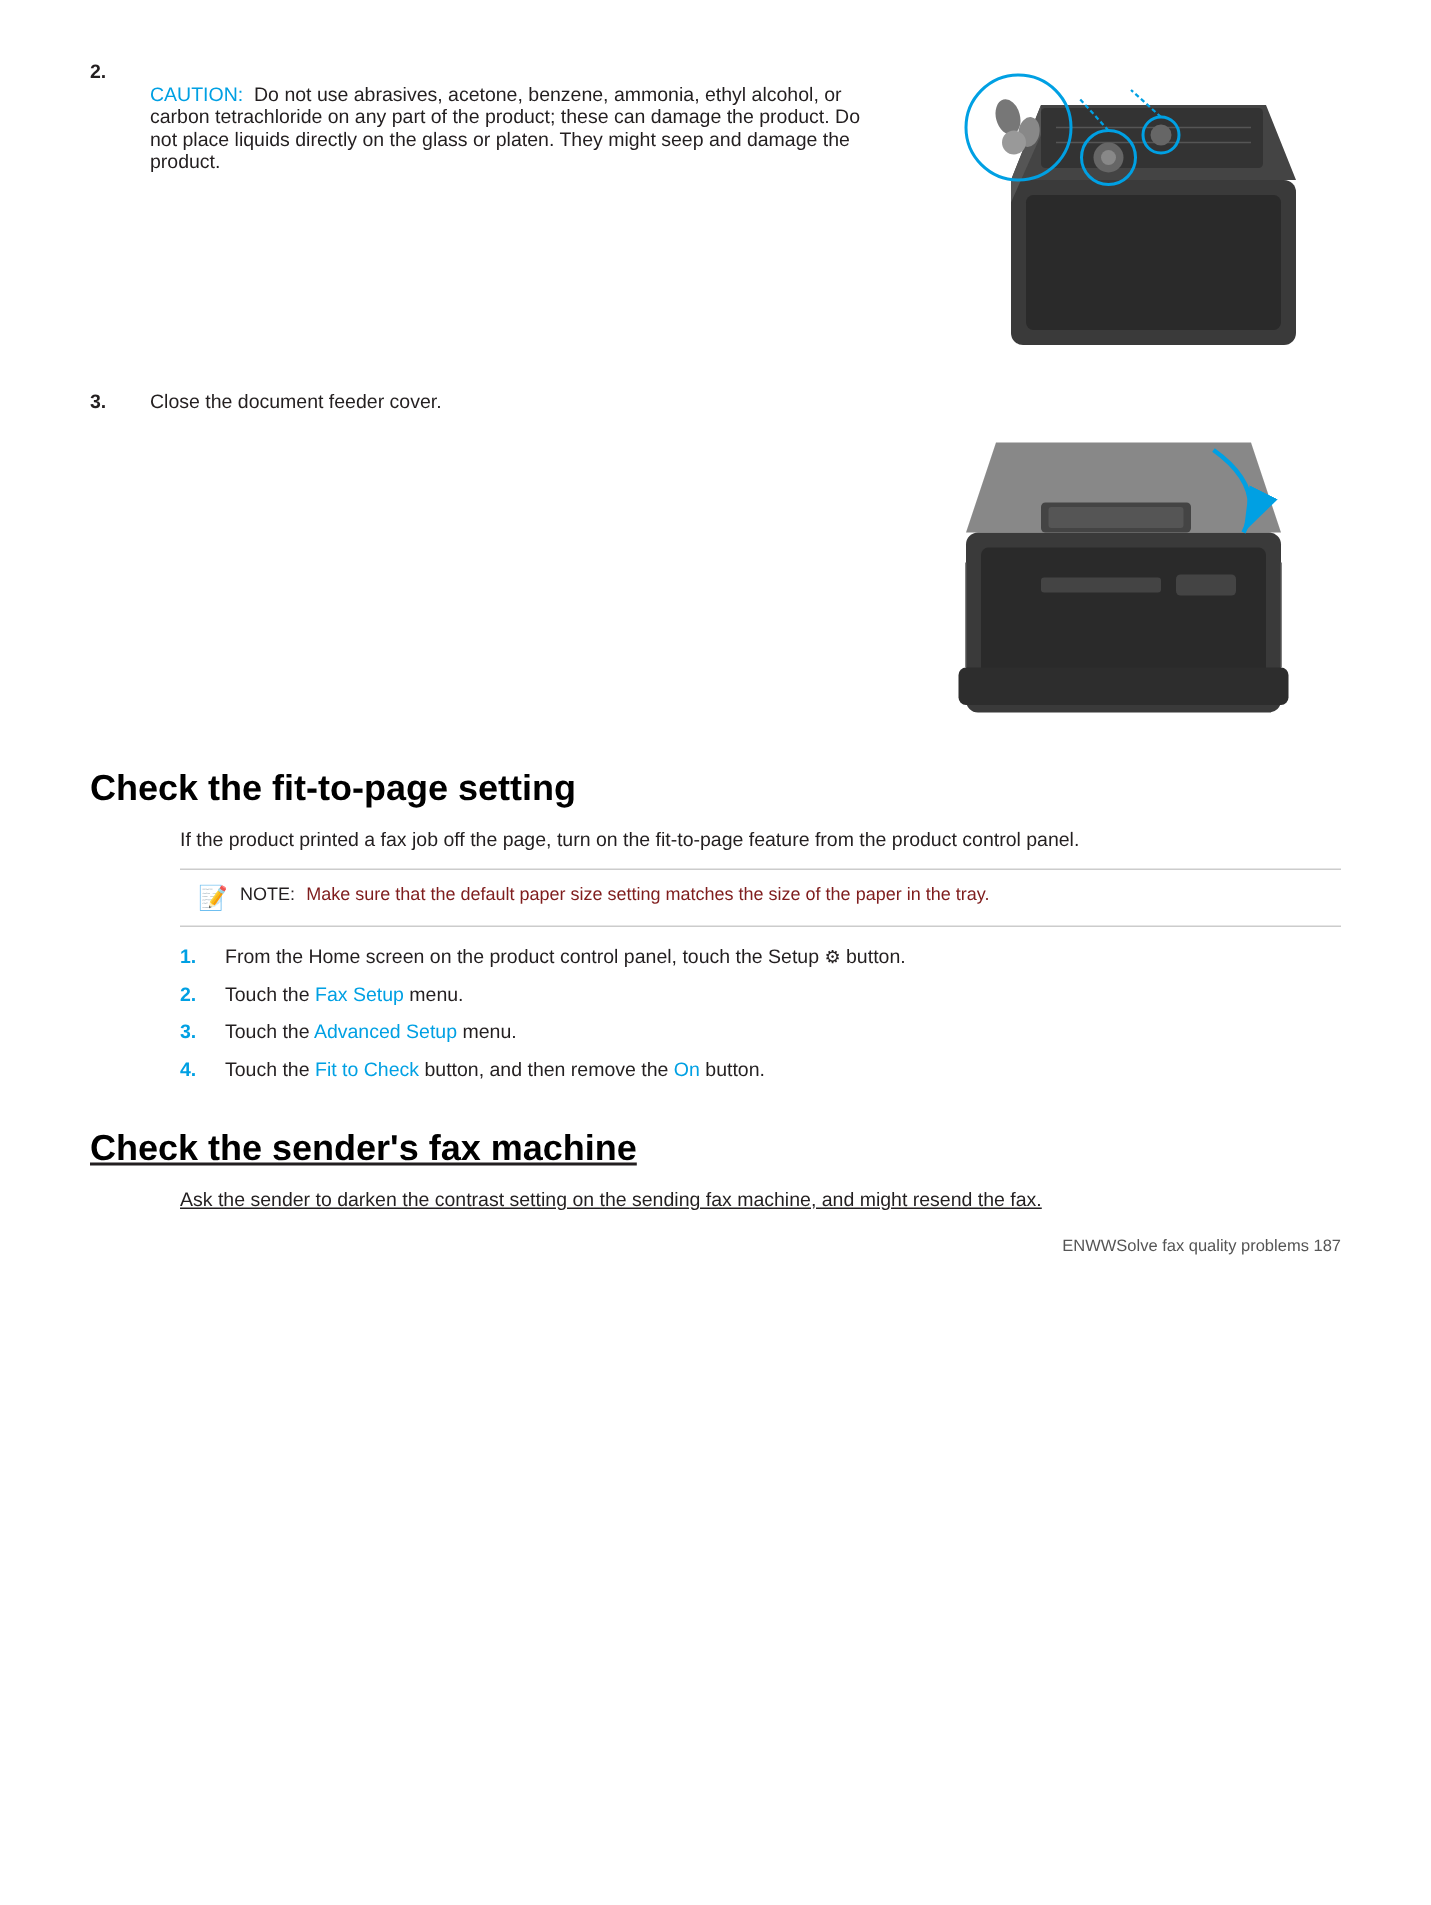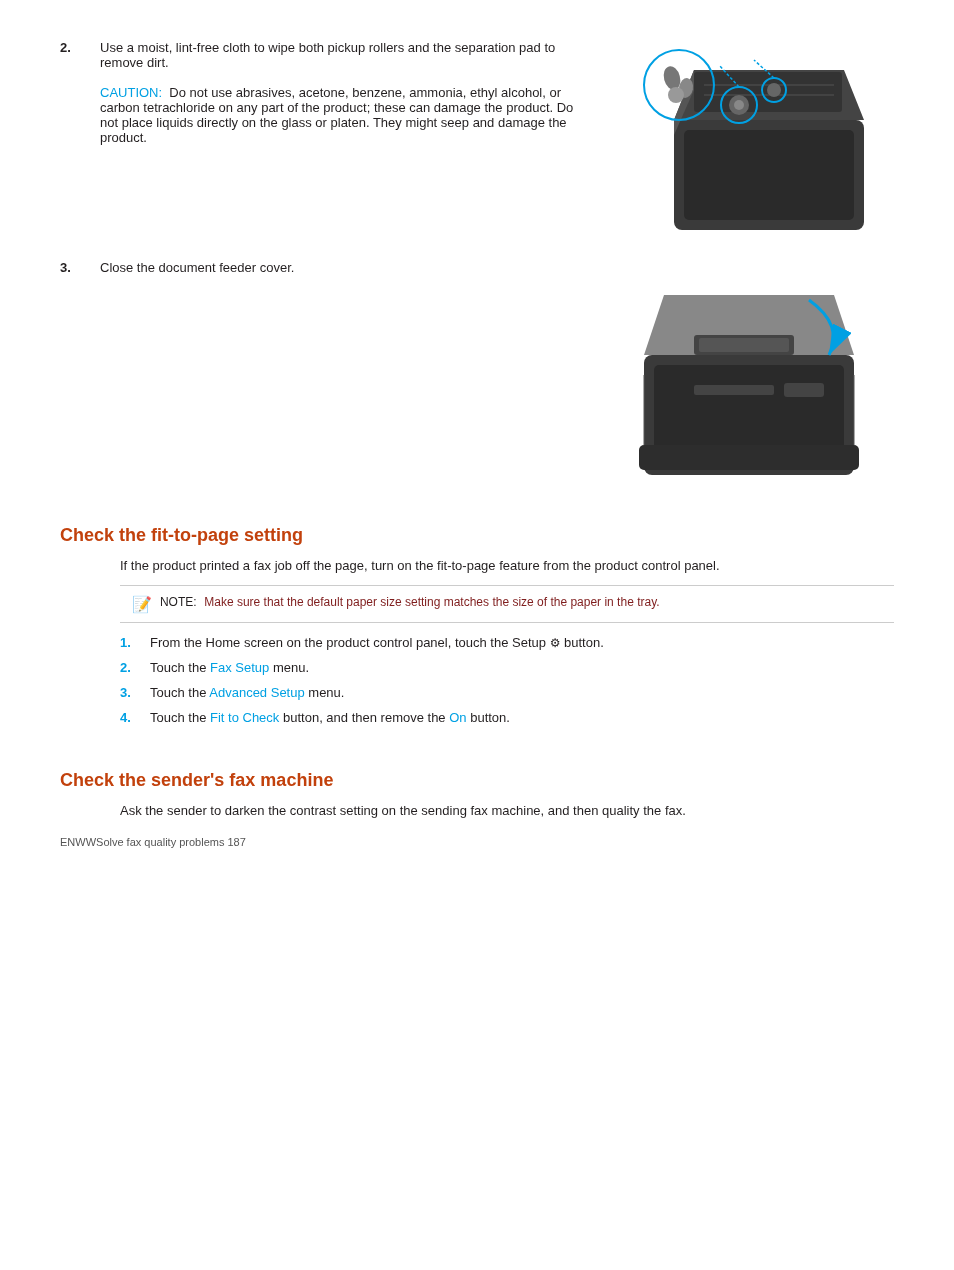--- a/index.html
+++ b/index.html
@@ -49,25 +49,25 @@
     }
 
     .caution-label {
       color: #00a0e3;
       font-weight: normal;
       font-size: 13px;
     }
 
     
     .section-heading {
-      color: #c2410c;
-      font-size: 18px;
+      color: #000000;
+      font-size: 24px;
       font-weight: bold;
       margin-bottom: 12px;
-      margin-top: 45px;
+      margin-top: 32px;
       border-top: none;
     }
 
     .section-body {
       padding-left: 60px;
     }
 
     
     .note-box {
       border: 1px solid #ccc;
@@ -116,21 +116,21 @@
       font-size: 13px;
     }
 
     
     .page-footer {
       position: absolute;
       bottom: 30px;
       left: 60px;
       right: 60px;
       display: flex;
-      justify-content: flex-start;
+      justify-content: flex-end;
       align-items: center;
       font-size: 11px;
       color: #555;
     }
 
     
     .printer-img-1 {
       width: 280px;
       height: 200px;
     }
@@ -148,21 +148,20 @@
 </head>
 <body>
 
 <div class="page">
 
   <div class="step-with-image">
     <div class="step-left">
       <div class="step-item">
         <span class="step-number">2.</span>
         <div class="step-content">
-          <p>Use a moist, lint-free cloth to wipe both pickup rollers and the separation pad to remove dirt.</p>
           <br>
           <p>
             <span class="caution-label">CAUTION:</span>
             &nbsp;<span>Do not use abrasives, acetone, benzene, ammonia, ethyl alcohol, or carbon tetrachloride on any part of the product; these can damage the product. Do not place liquids directly on the glass or platen. They might seep and damage the product.</span>
           </p>
         </div>
       </div>
     </div>
     <div class="step-right">
 
@@ -289,24 +288,24 @@
             <span class="link-text">Fit to Check</span>
             <span> button, and then remove the </span>
             <span class="link-text">On</span>
             <span> button.</span>
           </span>
         </div>
       </div>
     </div>
   </div>
 
-  <div class="section" style="margin-top: 30px;">
+  <div class="section" style="margin-top: 30px; text-decoration: underline;">
     <h2 class="section-heading">Check the sender's fax machine</h2>
     <div class="section-body">
-      <p>Ask the sender to darken the contrast setting on the sending fax machine, and then quality the fax.</p>
+      <p>Ask the sender to darken the contrast setting on the sending fax machine, and might resend the fax.</p>
     </div>
   </div>
 
   <div class="page-footer">
     <span>ENWW</span>
     <span>Solve fax quality problems   187</span>
   </div>
 
 </div>
 

